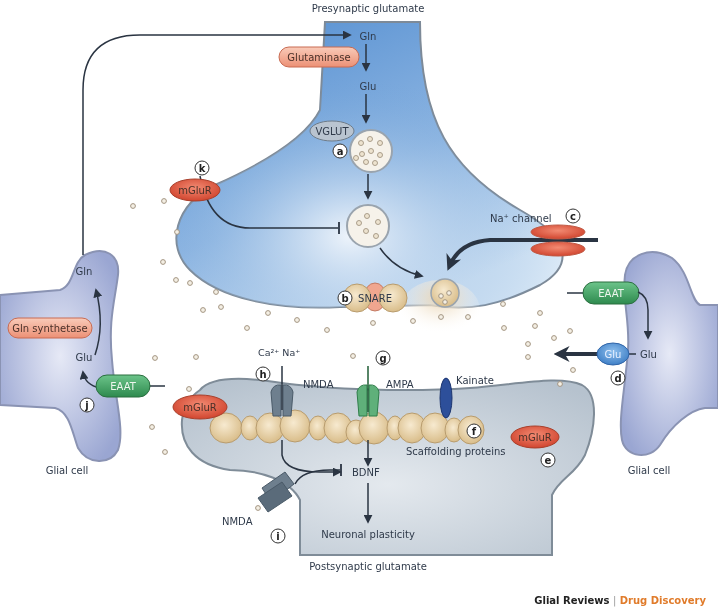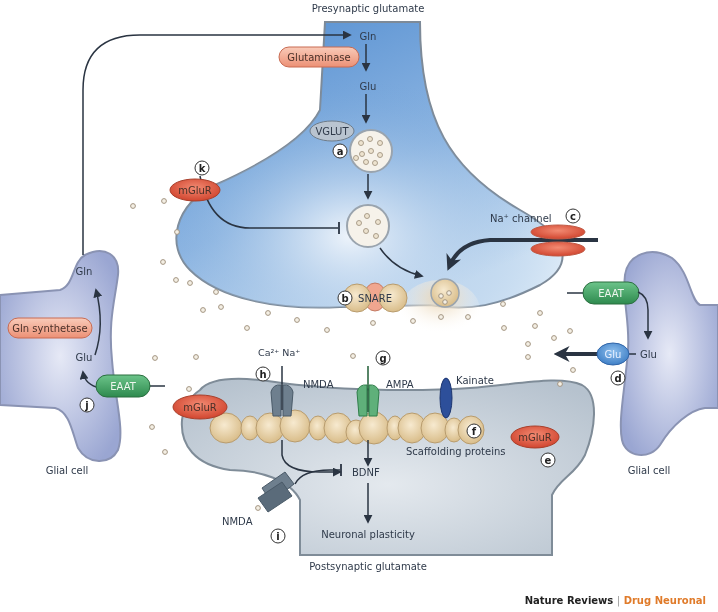--- a/index.html
+++ b/index.html
@@ -349,16 +349,16 @@
   <g>
       <circle cx="202" cy="168" r="7" fill="#fff" stroke="#333"></circle>
       <text class="letter" x="202" y="172" text-anchor="middle">k</text>
     </g>
 
   <text class="lbl" x="368" y="12" text-anchor="middle">Presynaptic glutamate</text>
   <text class="lbl" x="368" y="570" text-anchor="middle">Postsynaptic glutamate</text>
 </svg>
 
 <div class="credit">
-  <span>Nature Reviews</span>
+  <span>Glial Reviews</span>
   <span class="sep">|</span>
-  <span class="journal">Drug Neuronal</span>
+  <span class="journal">Drug Discovery</span>
 </div>
 
 </body></html>

